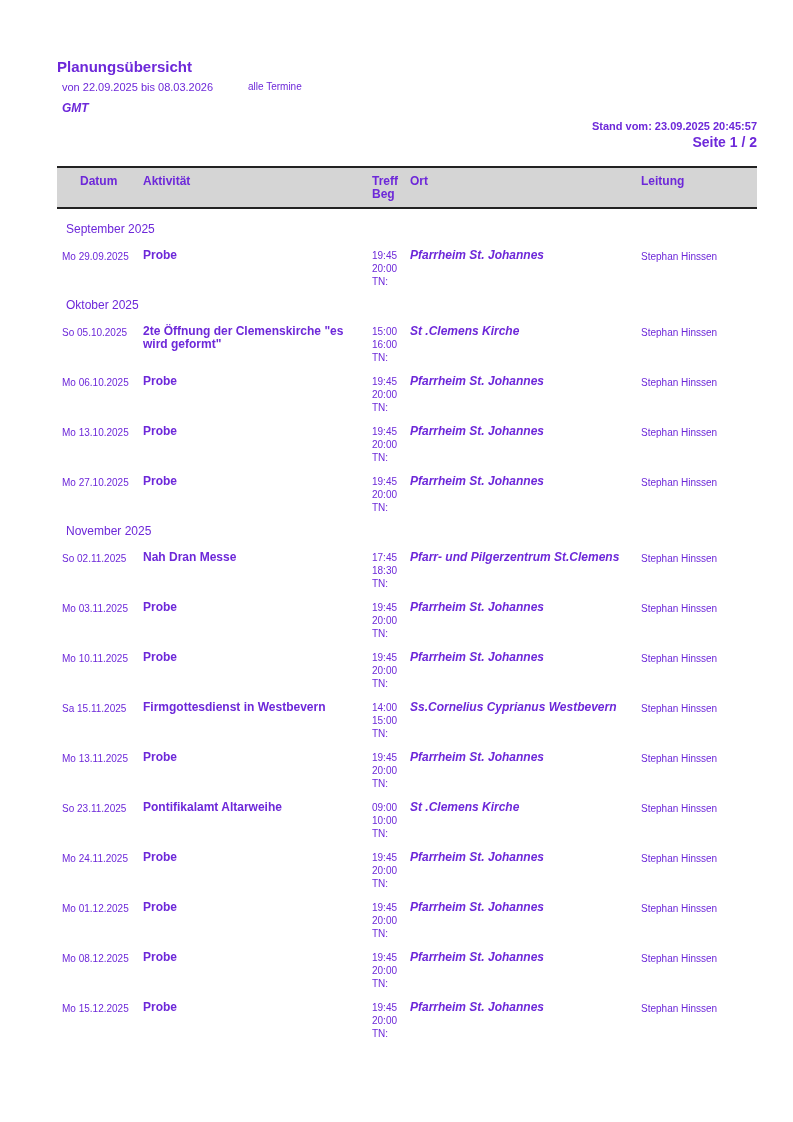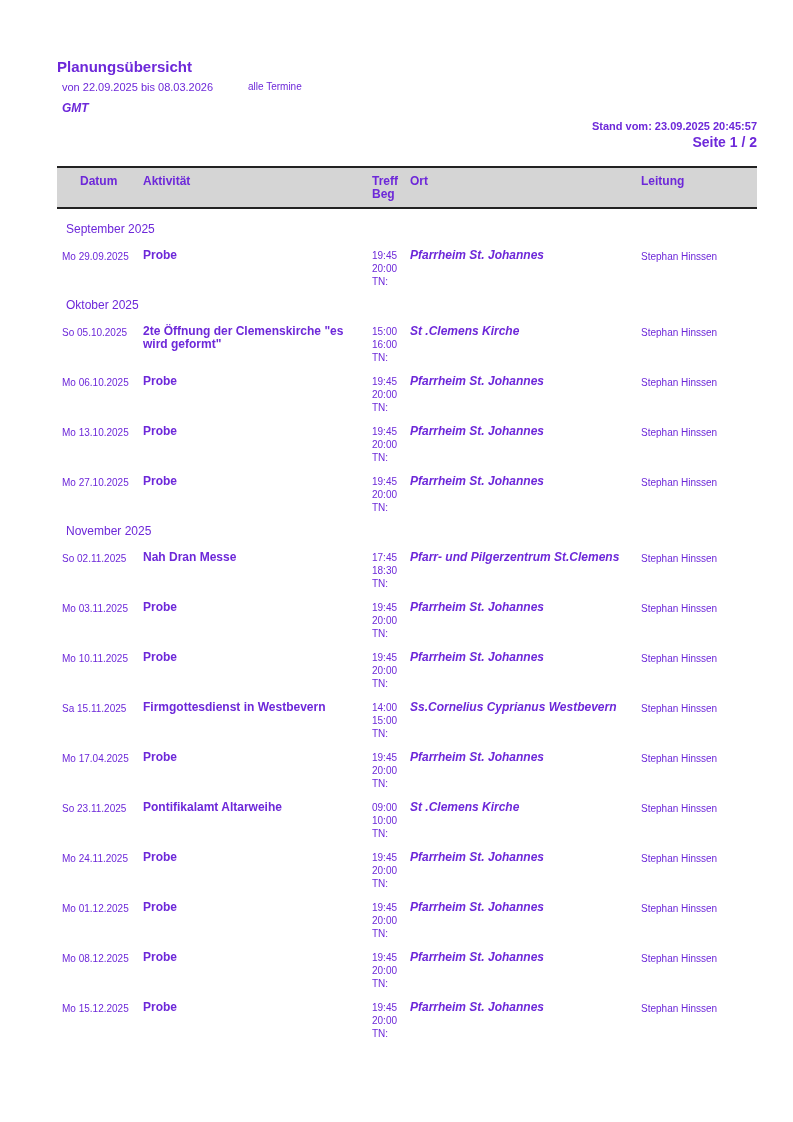--- a/index.html
+++ b/index.html
@@ -171,21 +171,21 @@
           <div class="c c-act">Firmgottesdienst in Westbevern</div>
           <div class="c c-time">
             <span>14:00</span>
             <span>15:00</span>
             <span>TN:</span>
           </div>
           <div class="c c-ort">Ss.Cornelius Cyprianus Westbevern</div>
           <div class="c c-lead">Stephan Hinssen</div>
         </div>
         <div class="event-row">
-          <div class="c c-date">Mo 17.04.2025</div>
+          <div class="c c-date">Mo 13.11.2025</div>
           <div class="c c-act">Probe</div>
           <div class="c c-time">
             <span>19:45</span>
             <span>20:00</span>
             <span>TN:</span>
           </div>
           <div class="c c-ort">Pfarrheim St. Johannes</div>
           <div class="c c-lead">Stephan Hinssen</div>
         </div>
         <div class="event-row">

